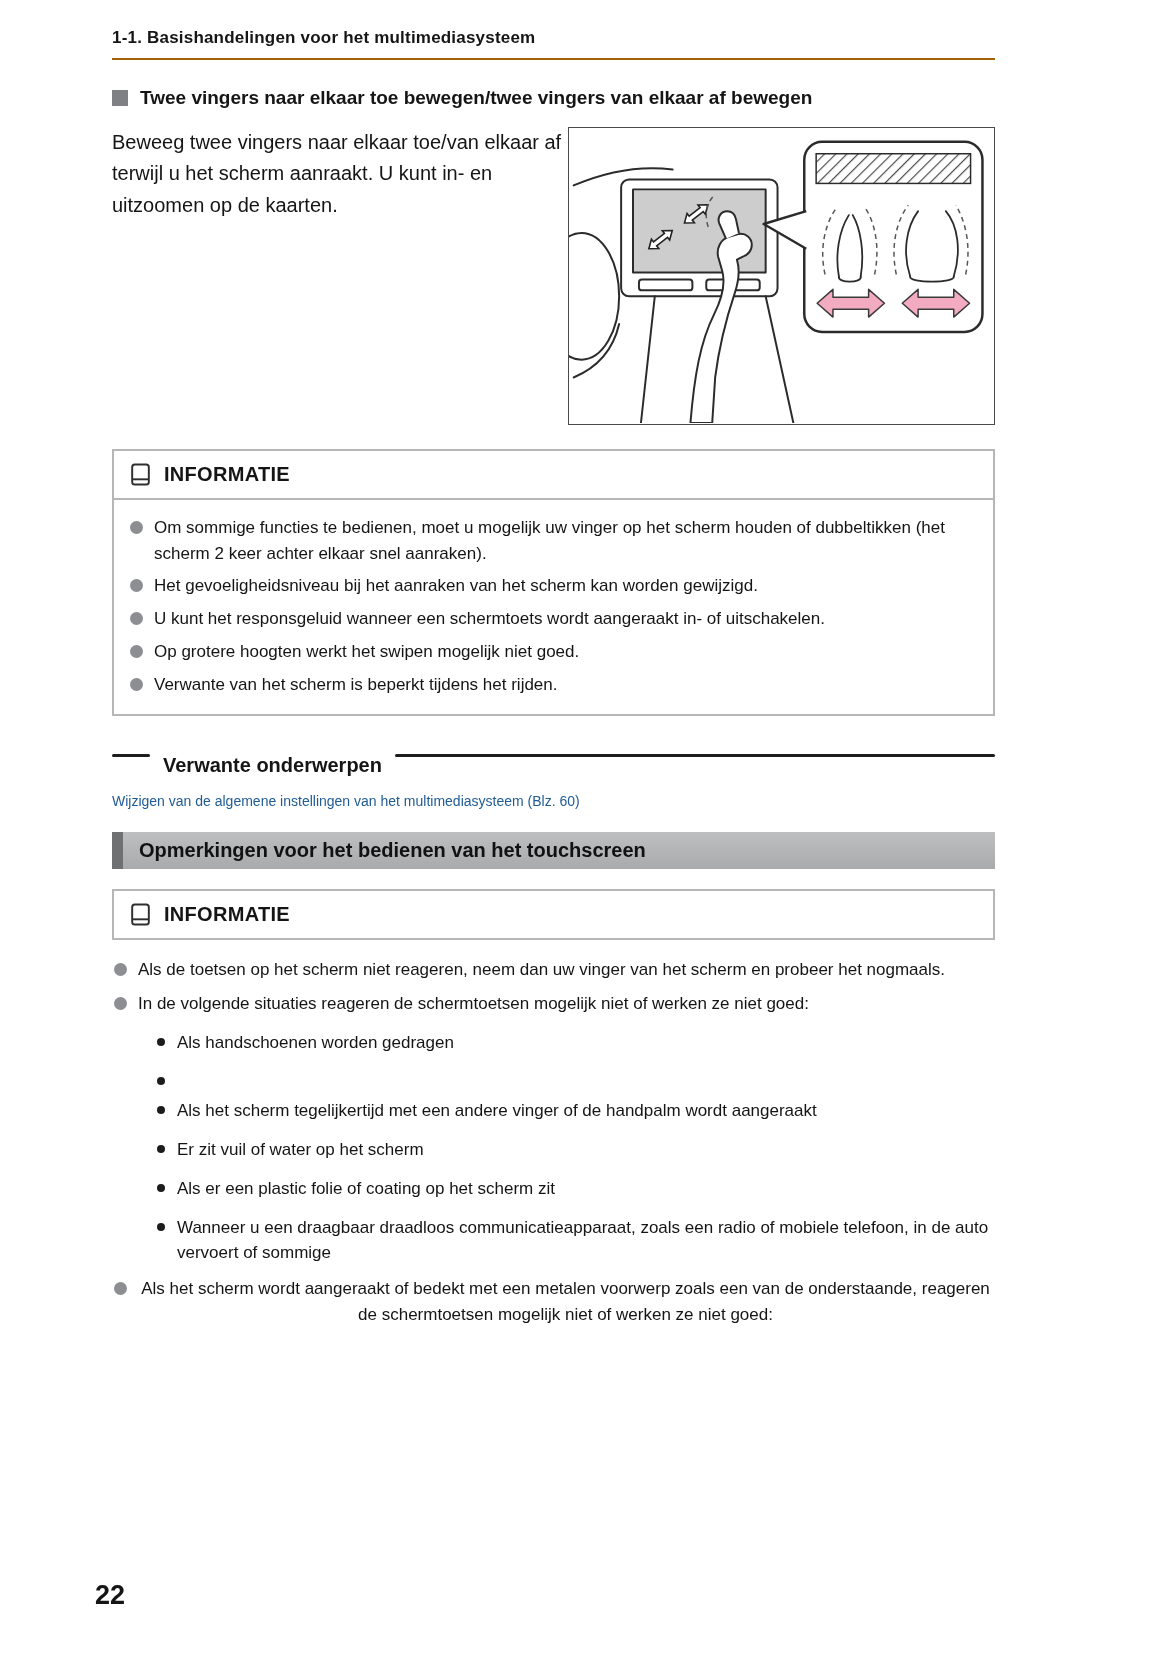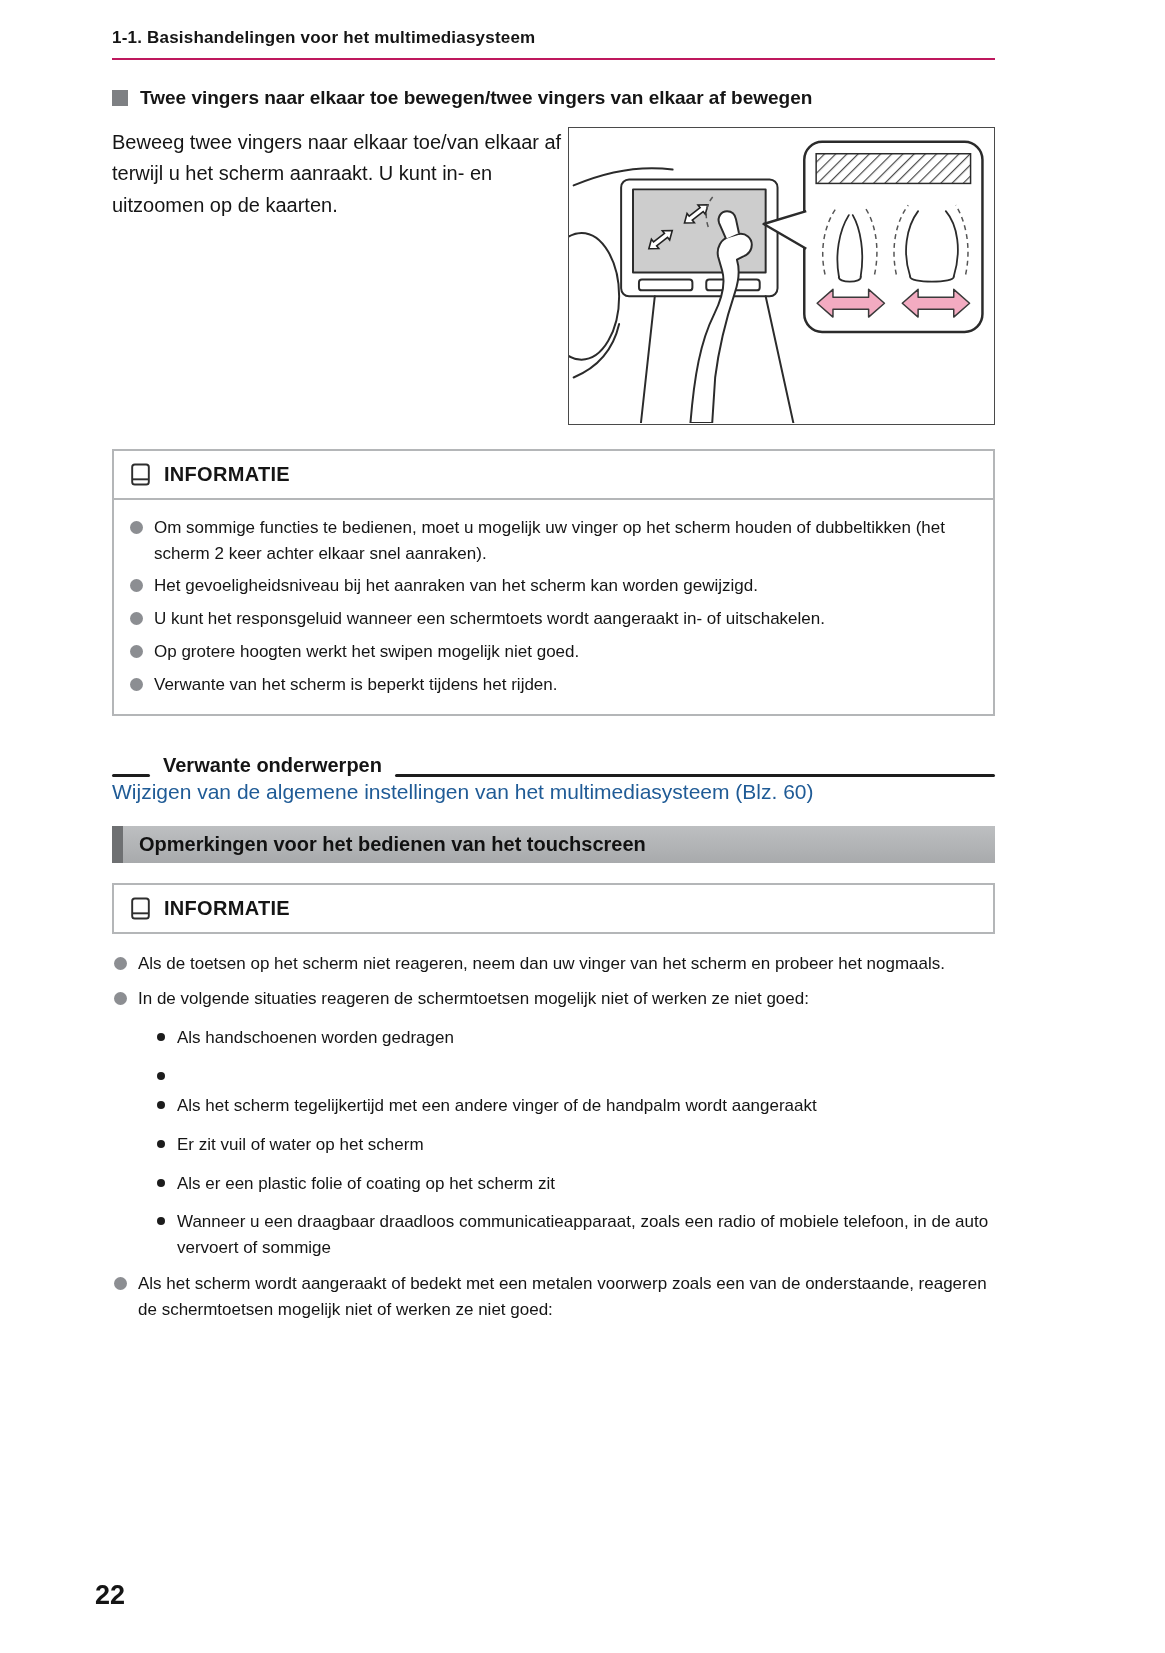--- a/index.html
+++ b/index.html
@@ -5,21 +5,21 @@
   * { box-sizing: border-box; margin: 0; padding: 0; }
   html,body { background: #ffffff; }
   body {
     width: 1165px; height: 1653px; position: relative; overflow: hidden;
     font-family: "Liberation Sans", "DejaVu Sans", sans-serif; color: #151515;
   }
   .content { width: 883px; margin-left: 112px; padding-top: 28px; }
 
   .chapter {
     font-size: 17px; font-weight: bold; padding-bottom: 10px;
-    border-bottom: 2px solid #be185d; letter-spacing: 0.2px;
+    border-bottom: 2px solid #a16207; letter-spacing: 0.2px;
   }
 
   .sec-title { display: flex; gap: 12px; margin-top: 26px; align-items: flex-start; }
   .sq { width: 16px; height: 16px; background: #7e8083; flex: none; margin-top: 4px; }
   .sec-title-text { font-size: 19px; font-weight: bold; line-height: 1.3; }
 
   .row { display: flex; margin-top: 16px; gap: 4px; justify-content: space-between; }
   .body-text { width: 452px; font-size: 20px; line-height: 1.58; flex: none; }
   .illu { width: 427px; height: 298px; border: 1.5px solid #4a4a4a; flex: none; background:#fff; }
 
@@ -27,36 +27,36 @@
   .info-head { display: flex; align-items: center; gap: 13px; padding: 11px 16px; border-bottom: 2px solid #b4b6b8; }
   .info-head-only { border: 2px solid #b4b6b8; margin-top: 20px; display: flex; align-items: center; gap: 13px; padding: 11px 16px; }
   .info-title { font-size: 20px; font-weight: bold; letter-spacing: 0.3px; }
   .info-body { padding: 15px 20px 16px 16px; }
 
   .bullet { display: flex; gap: 11px; margin-bottom: 7px; }
   .bullet:last-child { margin-bottom: 0; }
   .dot { width: 13px; height: 13px; border-radius: 50%; background: #8c8e92; flex: none; margin-top: 6px; }
   .bullet-text { font-size: 17px; line-height: 1.52; }
 
-  .related { display: flex; align-items: flex-end; margin-top: 38px; gap: 13px; }
+  .related { display: flex; align-items: flex-start; margin-top: 38px; gap: 13px; }
   .rline { height: 3px; background: #1d1d1d; border-radius: 2px; }
   .rline.short { width: 38px; flex: none; }
   .rline.long { flex: 1; }
   .related-title { font-size: 20px; font-weight: bold; flex: none; }
 
-  .ref-link { display: block; font-size: 21px; line-height: 1.42; color: #1f5b96; text-decoration: none; cursor: pointer; }
+  .ref-link { display: block; margin-top: 15px; font-size: 14px; line-height: 1.42; color: #1f5b96; text-decoration: none; cursor: pointer; }
 
   .sec-bar {
     margin-top: 20px; background: linear-gradient(#bdbfc1, #a8aaac);
     border-left: 11px solid #6e7072; padding: 7px 16px;
     font-size: 20px; font-weight: bold; color: #111;
   }
 
   .free-body { padding: 17px 2px 0 2px; }
-  .free-body .bullet { margin-bottom: 9px; }
+  .free-body .bullet { margin-bottom: 9px; text-align: center; }
   .sub-list { margin: 13px 0 10px 43px; }
   .sub-bullet { display: flex; gap: 12px; margin-bottom: 13px; }
   .sub-bullet:last-child { margin-bottom: 0; }
   .sdot { width: 8px; height: 8px; border-radius: 50%; background: #1c1c1c; flex: none; margin-top: 8px; }
 
   .page-num { position: absolute; left: 95px; bottom: 42px; font-size: 27px; font-weight: bold; }
 
   .book-icon { flex: none; display: block; }
 </style>
 </head>

